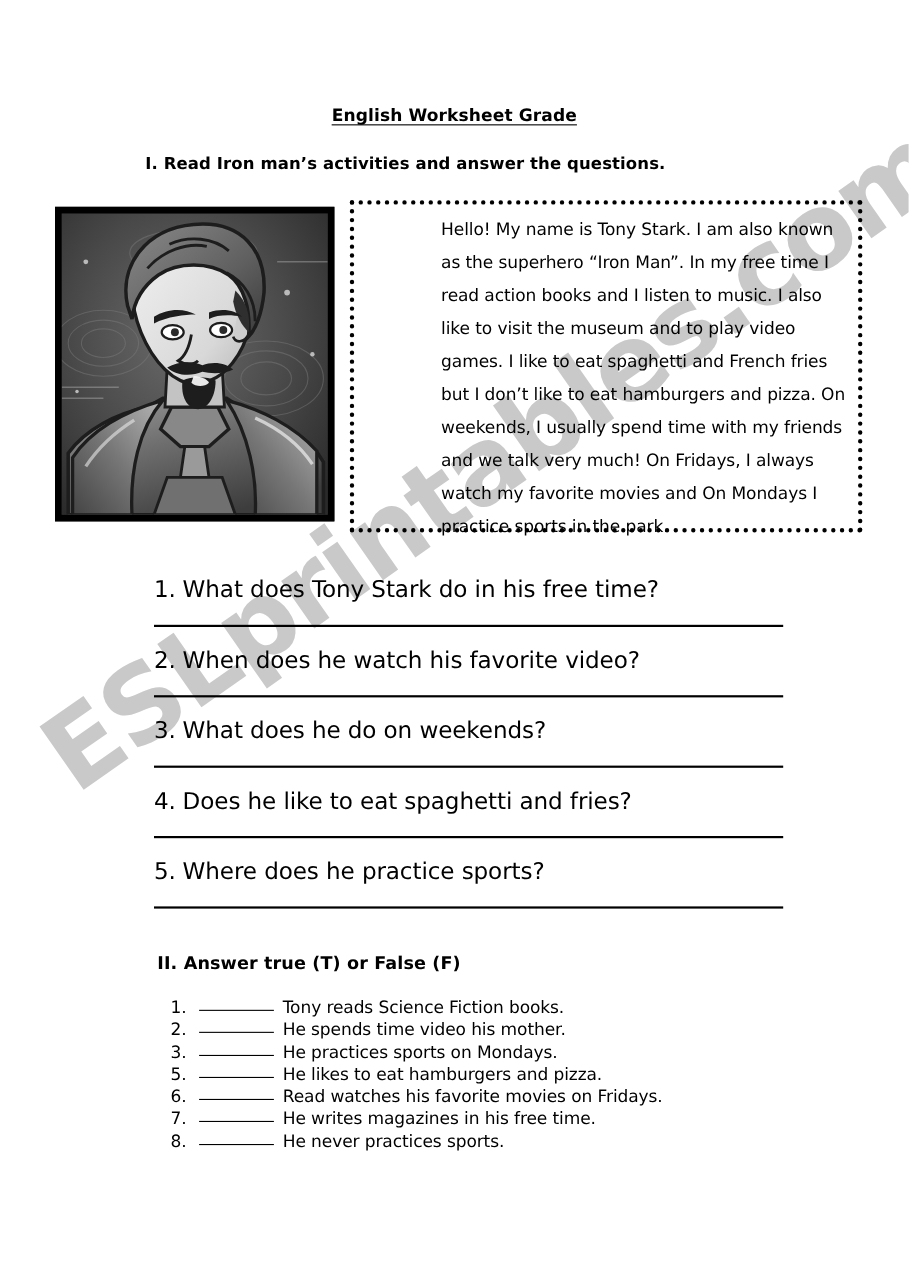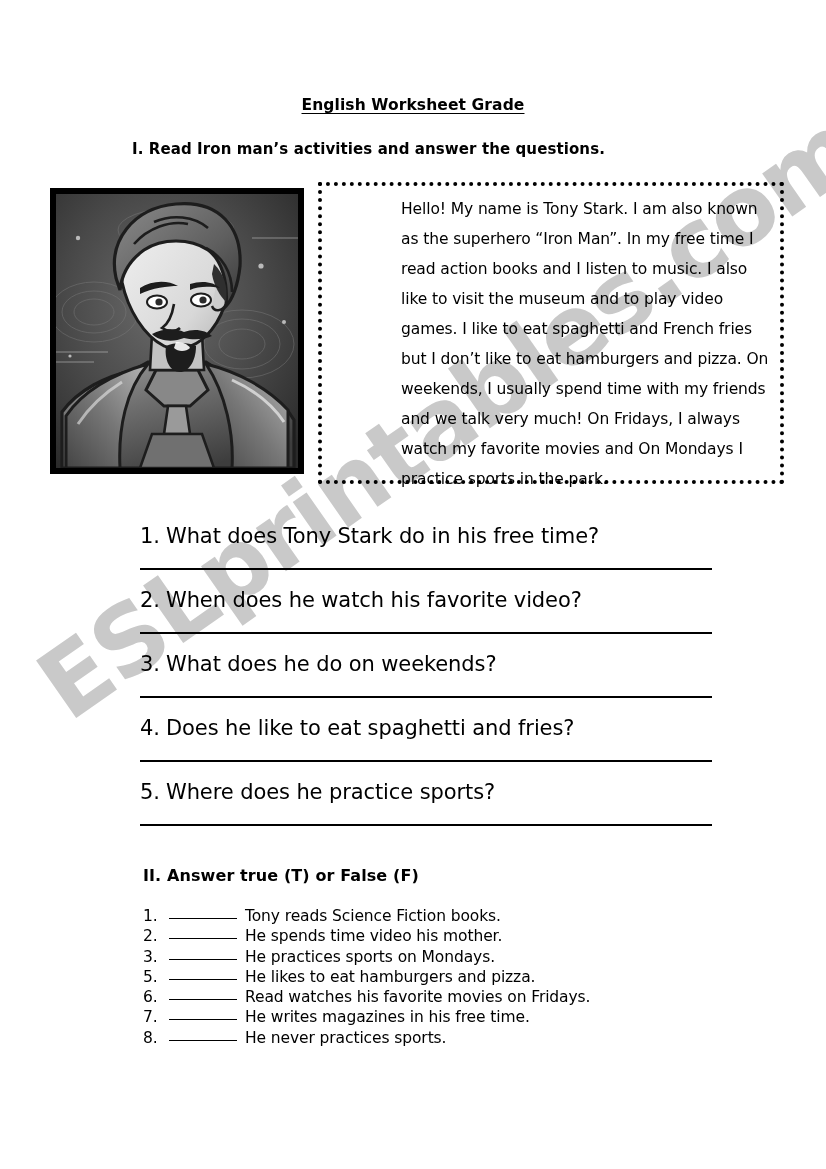--- a/index.html
+++ b/index.html
@@ -159,20 +159,21 @@
     left: 143px;
     top: 906px;
     width: 600px;
     font-size: 15.5px;
     line-height: 20.3px;
     letter-spacing: -0.1px;
   }
   .tf-item {
     white-space: nowrap;
     height: 20.3px;
+    margin-left: 12px;
   }
   .tf-num {
     display: inline-block;
     width: 26px;
   }
   .tf-blank {
     display: inline-block;
     width: 68px;
     border-bottom: 1.6px solid #000000;
     margin-right: 8px;

